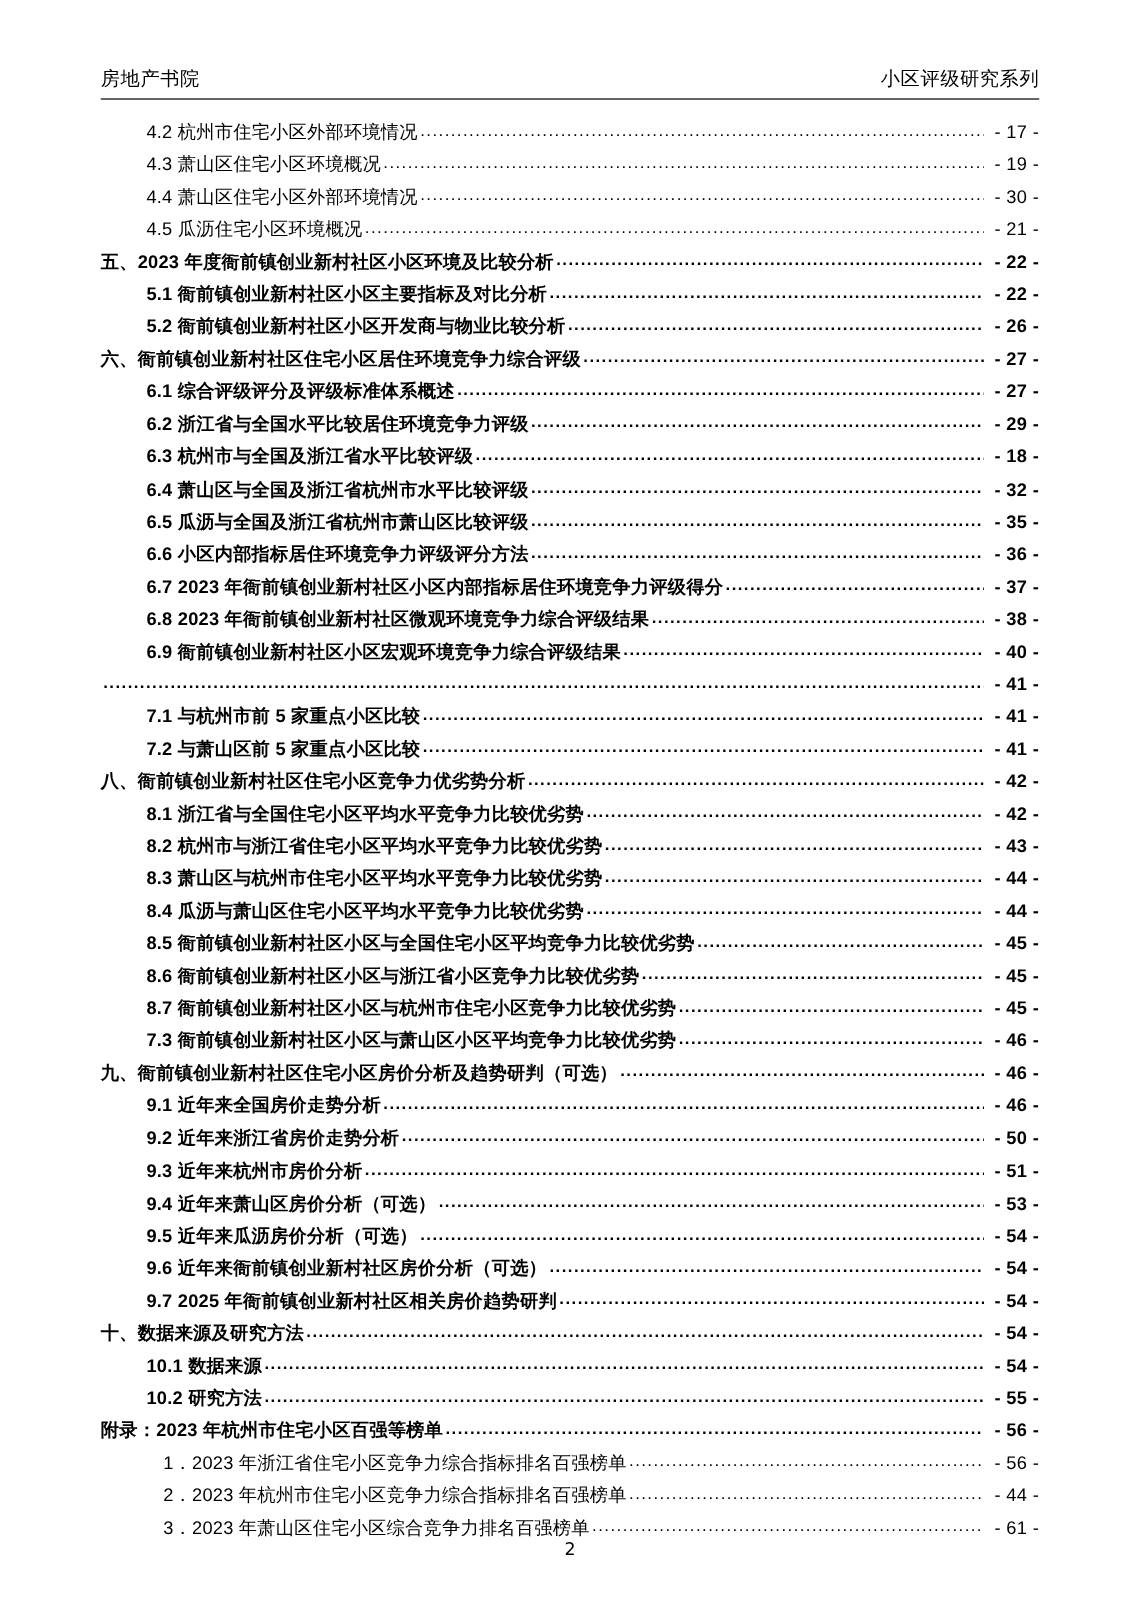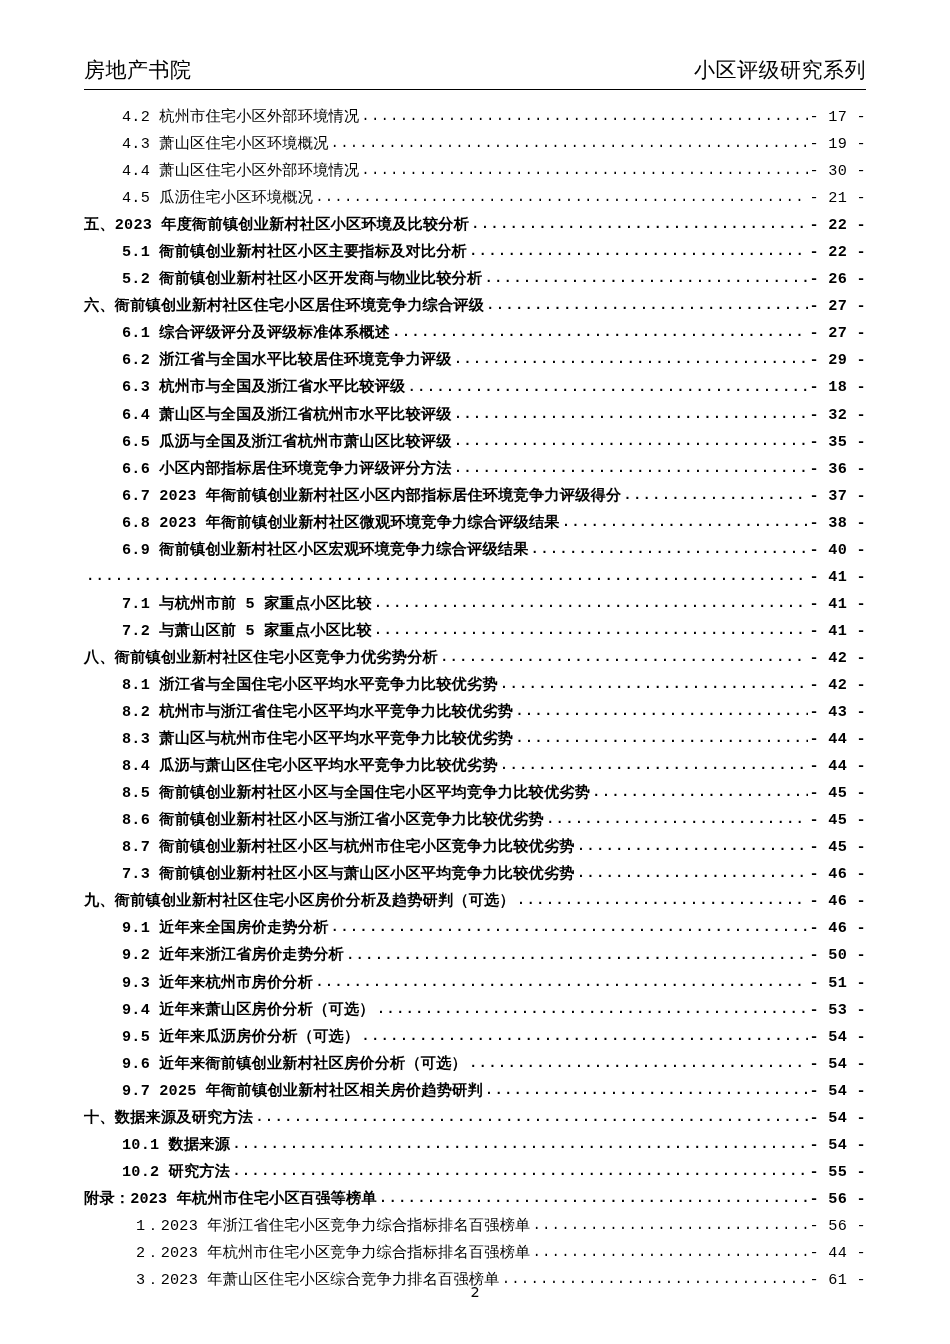--- a/index.html
+++ b/index.html
@@ -18,39 +18,39 @@
     position: relative;
     width: 950px;
     height: 1344px;
     box-sizing: border-box;
     padding: 56px 84px 0 84px;
   }
   .header {
     display: flex;
     justify-content: space-between;
     align-items: flex-end;
-    font-size: 21px;
+    font-size: 16px;
     font-family: "DejaVu Sans", "Liberation Sans", sans-serif;
     padding-bottom: 5px;
     border-bottom: 1px solid #000;
     margin: 0 0 0 0;
   }
   .header .left { letter-spacing: 0.5px; }
   .header .right { letter-spacing: 0.5px; }
 
   .toc {
     margin-top: 14px;
   }
   .toc-item {
     display: flex;
-    align-items: center;
+    align-items: flex-start;
     font-size: 15.2px;
     line-height: 1.78;
     white-space: nowrap;
-    font-family: Liberation Mono, monospace;
+    font-family: Liberation Sans, sans-serif;
   }
   .toc-item .label {
     flex: 0 0 auto;
     letter-spacing: 0.2px;
   }
   .toc-item .dots {
     flex: 1 1 auto;
     overflow: hidden;
     white-space: nowrap;
     margin: 0 2px;

